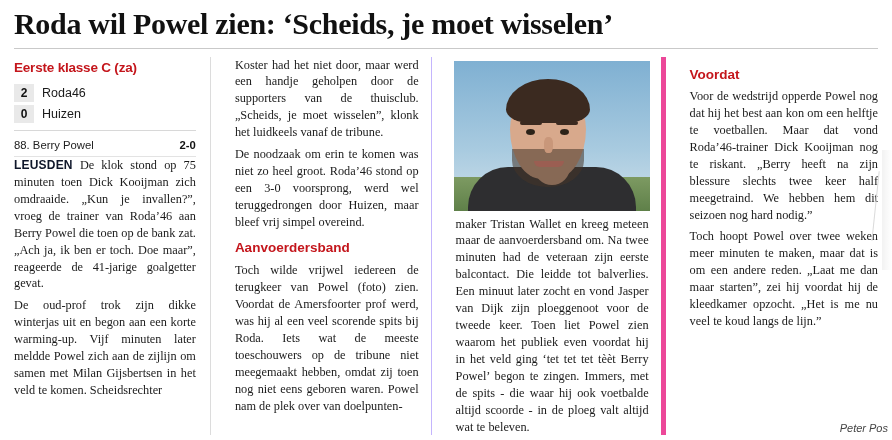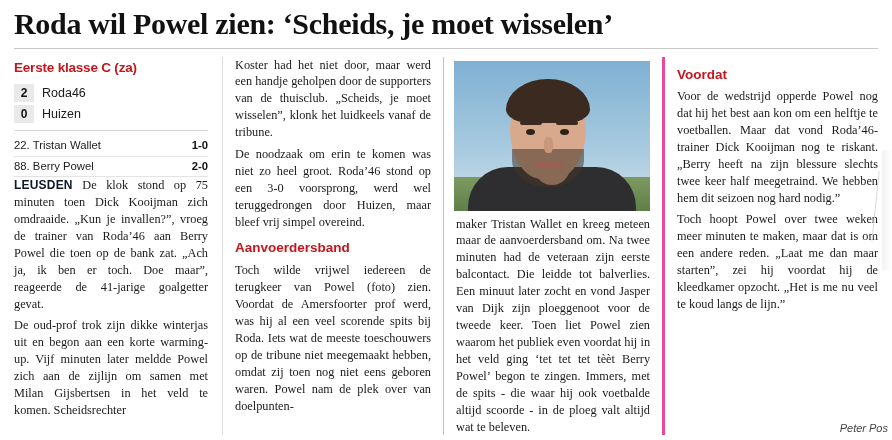--- a/index.html
+++ b/index.html
@@ -24,35 +24,35 @@
     line-height:1.05;
     margin:8px 0 8px 0;
     color:#111;
   }
   .rule{
     border:0;border-top:1px solid #c9c9c9;
     margin:0 0 8px 0;
   }
   .cols{
     display:flex;
-    gap:0;
+    gap:12px;
     height:378px;
   }
   .col{
     box-sizing:border-box;
     font-size:12.3px;
     line-height:1.38;
     text-align:justify;
     hyphens:auto;
     position:relative;
   }
   .col p{margin:0 0 0.35em 0;}
   .col1{width:210px;padding-right:14px;border-right:1px solid #dcdcdc;}
   .col2{width:222px;padding:0 12px;border-right:1px solid #c4b5fd;}
-  .col3{width:222px;padding:0 12px;border-right:3px solid #ec4899;}
+  .col3{width:222px;padding:0 12px;border-right:5px solid #ec4899;}
   .col4{width:214px;padding-left:12px;}
 
   
   .comp-title{
     font-family:"Liberation Sans", sans-serif;
     font-weight:700;
     font-size:13.5px;
     color:#c4161c;
     margin:2px 0 7px 0;
     letter-spacing:-0.2px;
@@ -183,27 +183,20 @@
         <div class="score-box">2</div>
         <div class="team">Roda46</div>
       </div>
       <div class="score-row">
         <div class="score-box">0</div>
         <div class="team">Huizen</div>
       </div>
 
       <hr class="hr-thin">
 
-      <div class="goal-row">
-        <span class="gl">
-          <span>22.</span>
-          <span>Tristan Wallet</span>
-        </span>
-        <span class="gr">1-0</span>
-      </div>
       <div class="goal-row">
         <span class="gl">
           <span>88.</span>
           <span>Berry Powel</span>
         </span>
         <span class="gr">2-0</span>
       </div>
 
       <p class="lead">
         <b class="kicker">LEUSDEN</b><span> De klok stond op 75 minuten toen Dick Kooijman zich omdraaide. „Kun je invallen?”, vroeg de trainer van Roda’46 aan Berry Powel die toen op de bank zat. „Ach ja, ik ben er toch. Doe maar”, reageerde de 41-jarige goalgetter gevat.</span>

